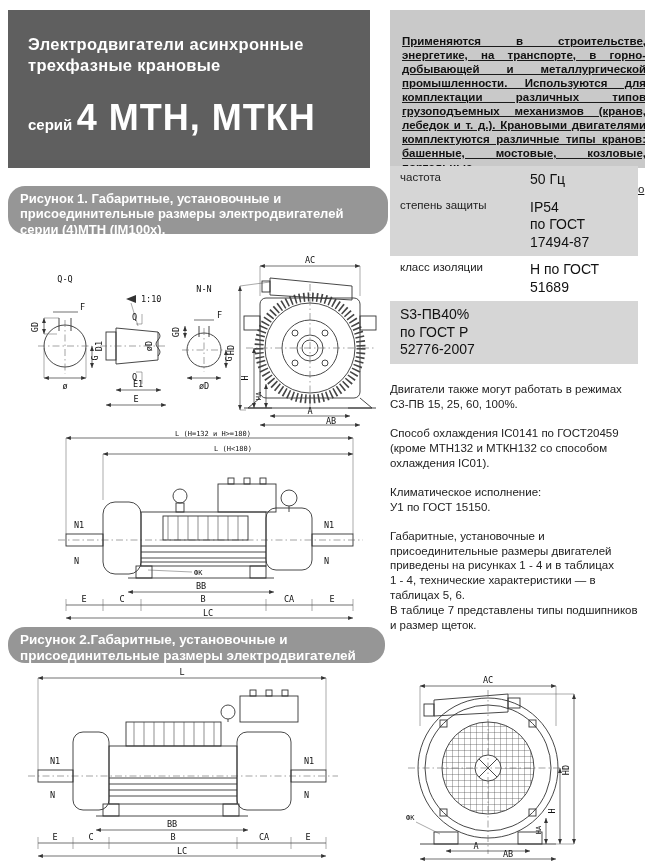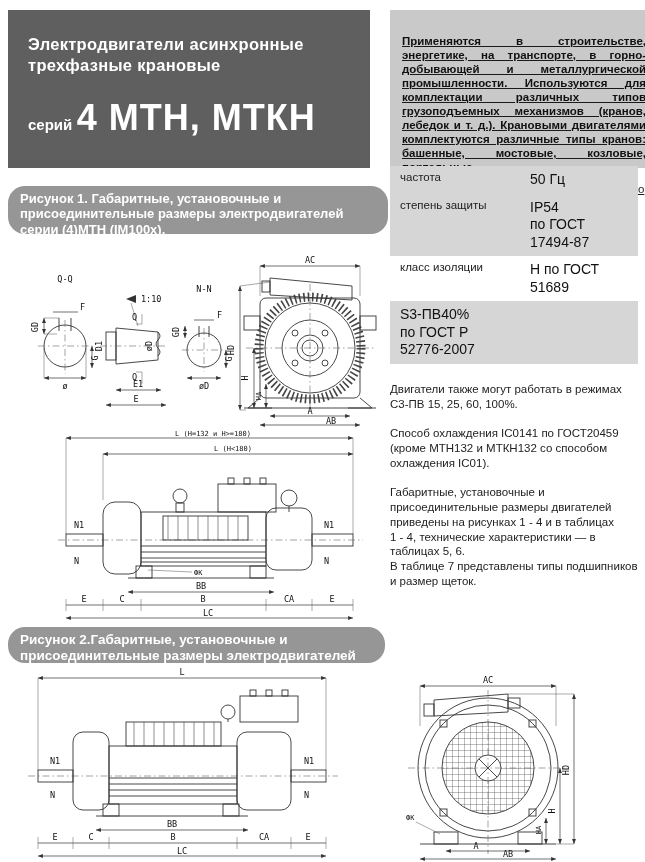--- a/index.html
+++ b/index.html
@@ -365,20 +365,22 @@
       <div class="spec-value">S3-ПВ40%
 по ГОСТ Р
 52776-2007</div>
     </div>
   </div>
 
   <div class="abs notes">
     <div class="note-para">Двигатели также могут работать в режимах
  С3-ПВ 15, 25, 60, 100%.</div>
     <div class="note-para">Способ охлаждения IC0141 по ГОСТ20459 (кроме МТН132 и МТКН132 со способом охлаждения IC01).</div>
+    <div class="note-para">Климатическое  исполнение:
+У1  по  ГОСТ 15150.</div>
     <div class="note-para">Габаритные, установочные и
 присоединительные размеры двигателей
 приведены на рисунках 1 - 4   и в таблицах
 1 - 4, технические характеристики — в
 таблицах 5, 6.
 В таблице 7 представлены типы подшипников
 и размер щеток.</div>
   </div>
 
 </div>

